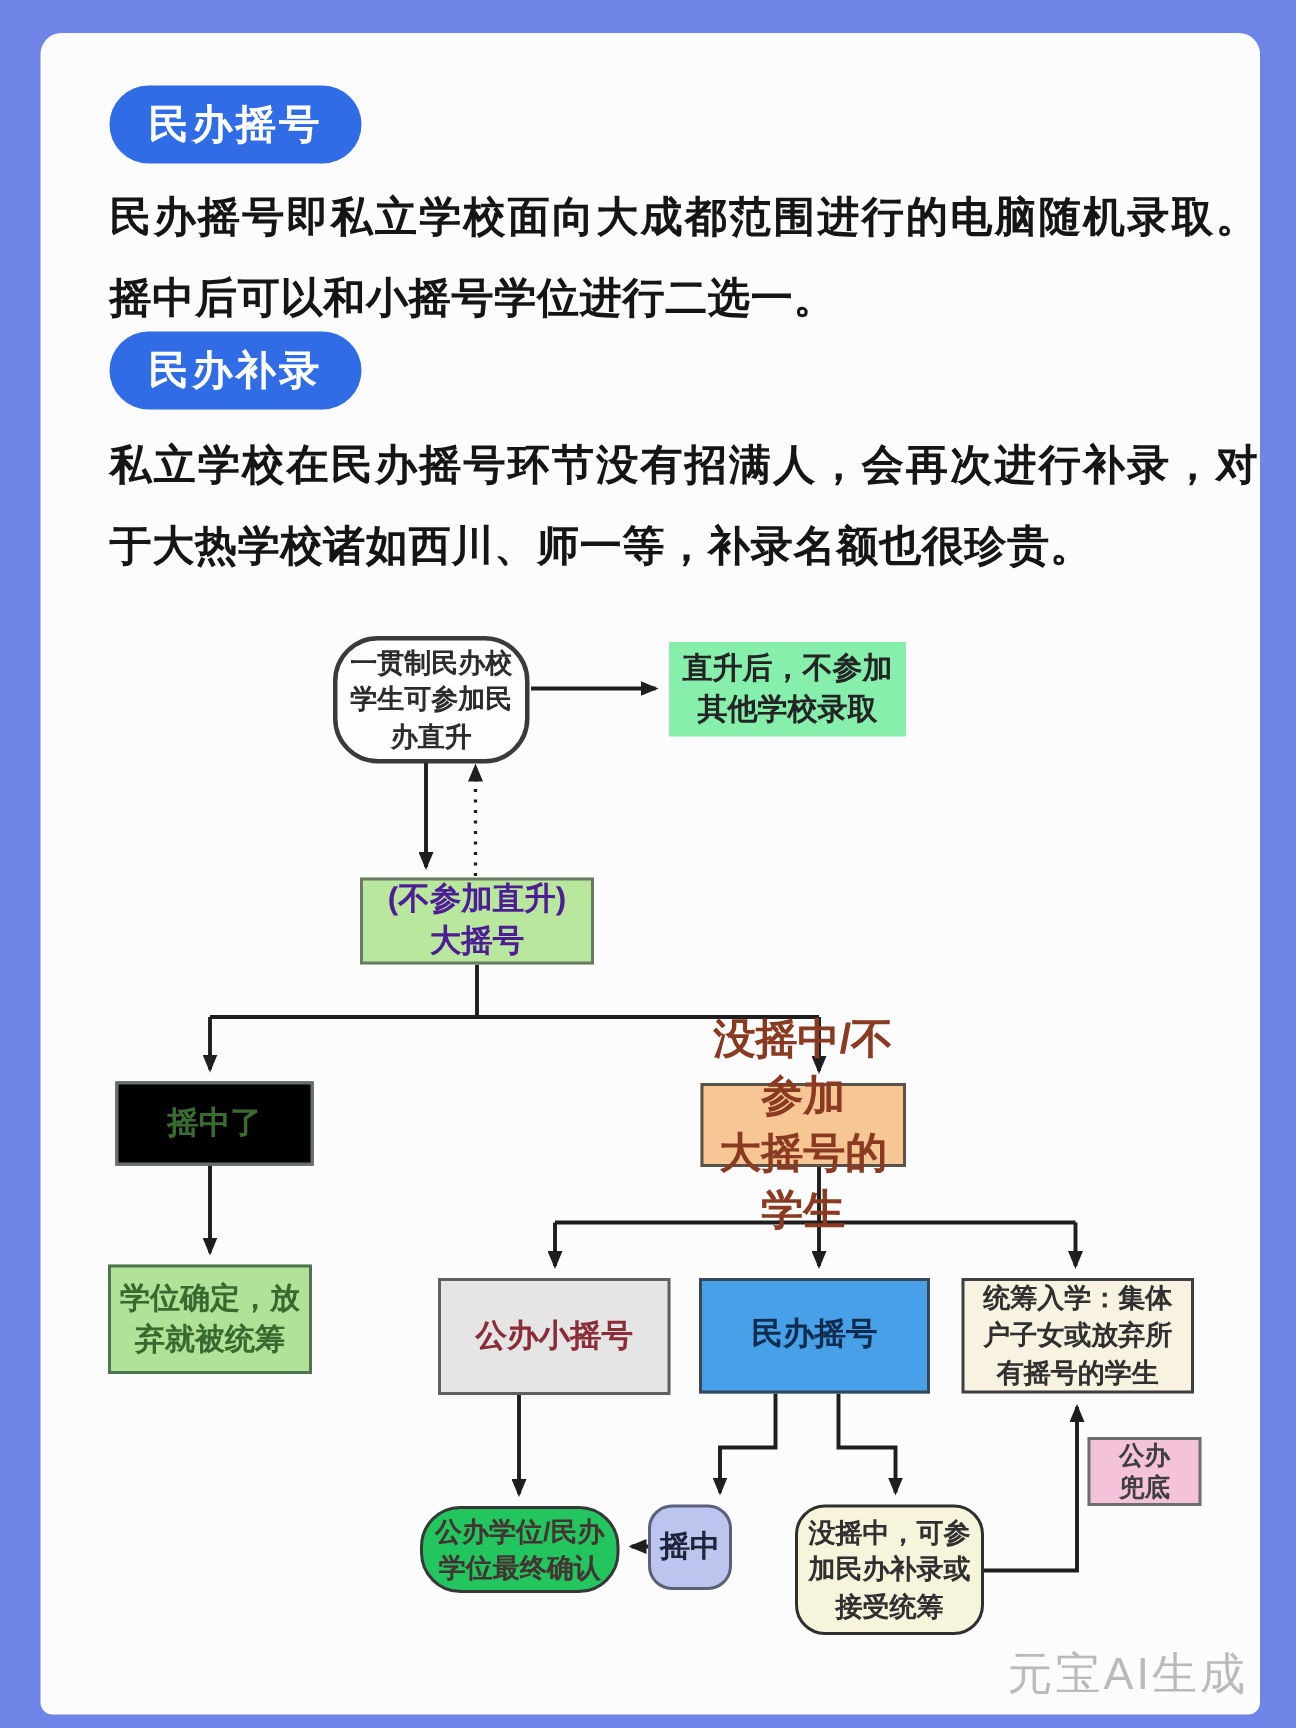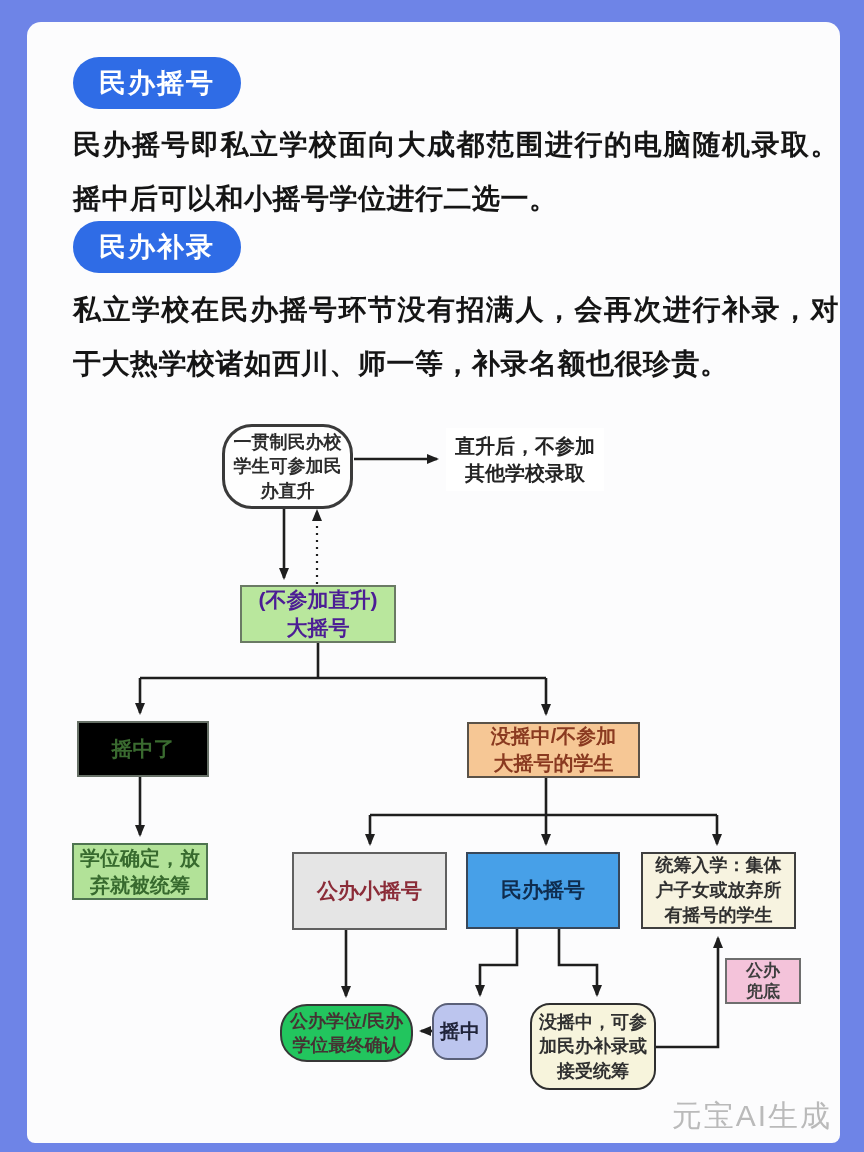--- a/index.html
+++ b/index.html
@@ -37,33 +37,33 @@
   .node{
     position:absolute; box-sizing:border-box;
     display:flex; align-items:center; justify-content:center;
     text-align:center; white-space:pre-line;
     font-weight:600; line-height:1.35;
   }
   .n-direct{ left:222px; top:424px; width:131px; height:85px;
     background:#fefefe; border:3px solid #3a3a3a; border-radius:30px;
     font-size:18px; color:#2c2c2c; }
   .n-promo-result{ left:446px; top:428px; width:158px; height:63px;
-    background:#ffffff; font-size:20px; color:#242424; font-weight:bold; }
+    background:#86efac; font-size:20px; color:#242424; font-weight:bold; }
   .n-big-lottery{ left:240px; top:585px; width:156px; height:58px;
     background:#b9e79d; border:2.5px solid #6a7a64;
     font-size:21px; color:#4c1d95; }
   .n-won-big{ left:77px; top:721px; width:132px; height:56px;
     background:#000000; border:2.5px solid #667066;
     font-size:21px; color:#3a6b30; }
-  .n-seat-confirmed{ left:72px; top:843px; width:136px; height:57px;
+  .n-seat-confirmed{ left:72px; top:843px; width:136px; height:73px;
     background:#b2e298; border:2.5px solid #4e7450;
     font-size:20px; color:#376a2e; }
-  .n-missed-big{ left:467px; top:722px; width:173px; height:56px;
+  .n-missed-big{ left:467px; top:722px; width:137px; height:56px;
     background:#f6c795; border:2.5px solid #5a5248;
-    font-size:20px; color:#8a3a20; font-weight:bold; }
+    font-size:28px; color:#8a3a20; font-weight:bold; }
   .n-public-small{ left:292px; top:852px; width:155px; height:78px;
     background:#e5e5e5; border:2.5px solid #606060;
     font-size:21px; color:#8b2c38; font-weight:bold; }
   .n-private-lottery{ left:466px; top:852px; width:154px; height:77px;
     background:#47a0e8; border:2.5px solid #37475a;
     font-size:21px; color:#0f2c4e; font-weight:bold; }
   .n-overall-plan{ left:641px; top:852px; width:155px; height:77px;
     background:#f7f3e0; border:2.5px solid #3f3f3f;
     font-size:18px; color:#303030; font-weight:bold; line-height:1.4; }
   .n-final-confirm{ left:280px; top:1004px; width:133px; height:58px;

